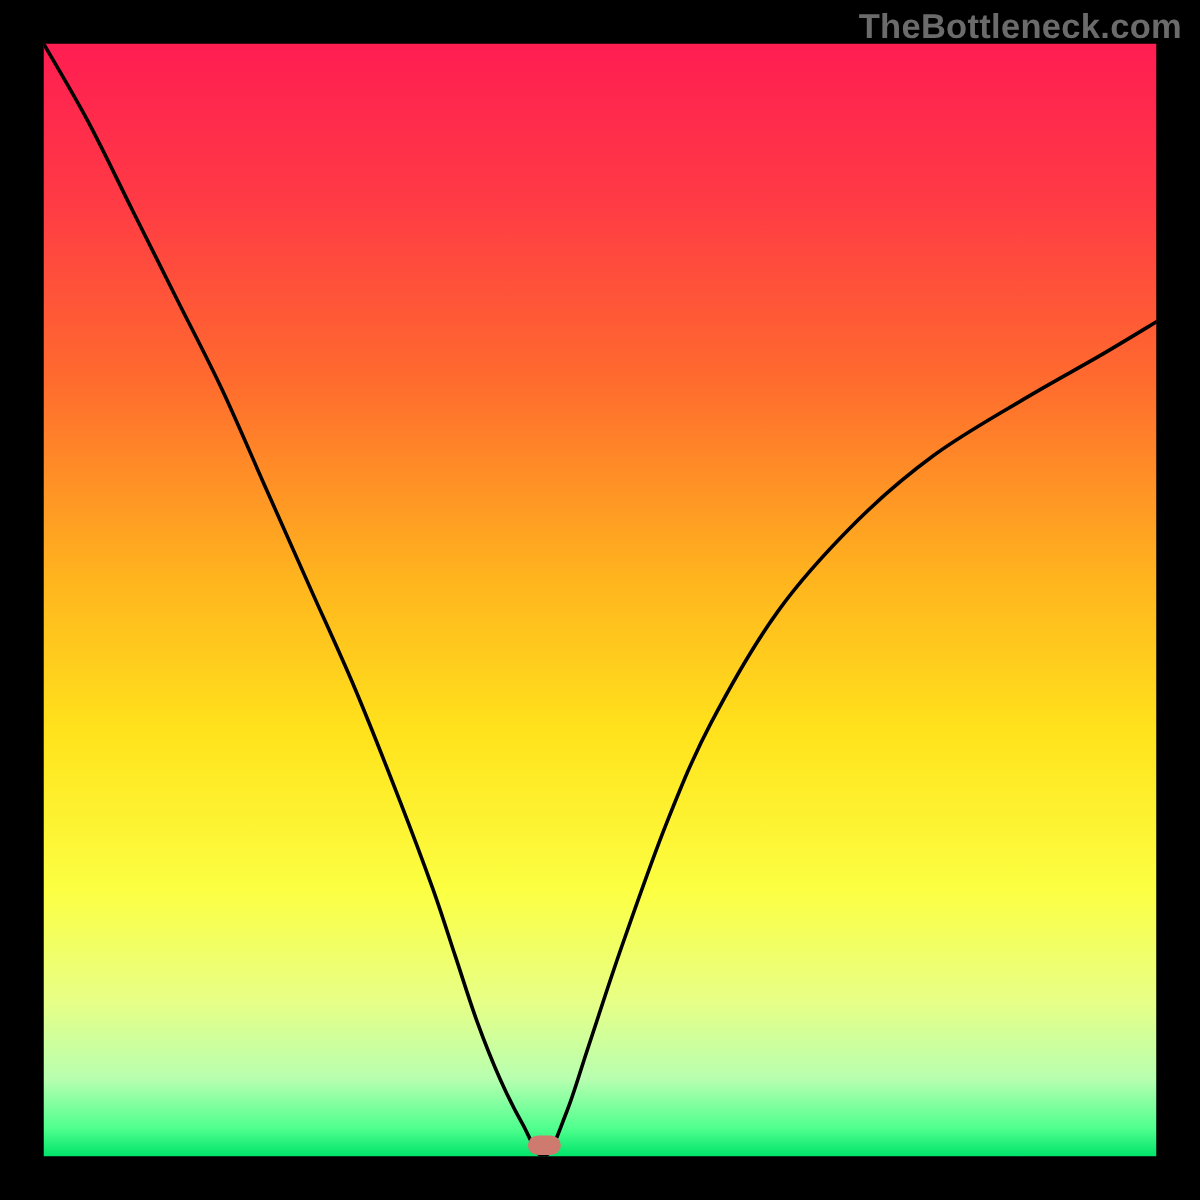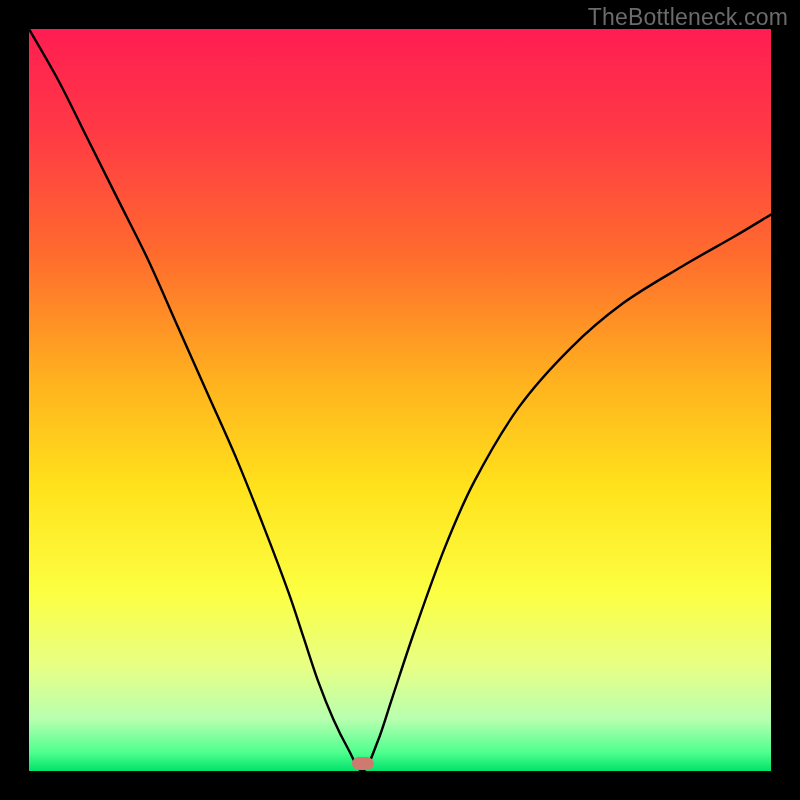--- a/index.html
+++ b/index.html
@@ -26,21 +26,21 @@
     width: 742px;
     height: 742px;
   }
   .watermark {
     position: absolute;
     top: 4px;
     right: 12px;
     color: #6b6b6b;
     font-size: 23px;
     letter-spacing: 0.2px;
-    font-weight: 400;
+    font-weight: 700;
   }
   .curve {
     fill: none;
     stroke: #000;
     stroke-width: 2.4;
     stroke-linecap: round;
     stroke-linejoin: round;
   }
   .pill {
     fill: #cf7a6f;

